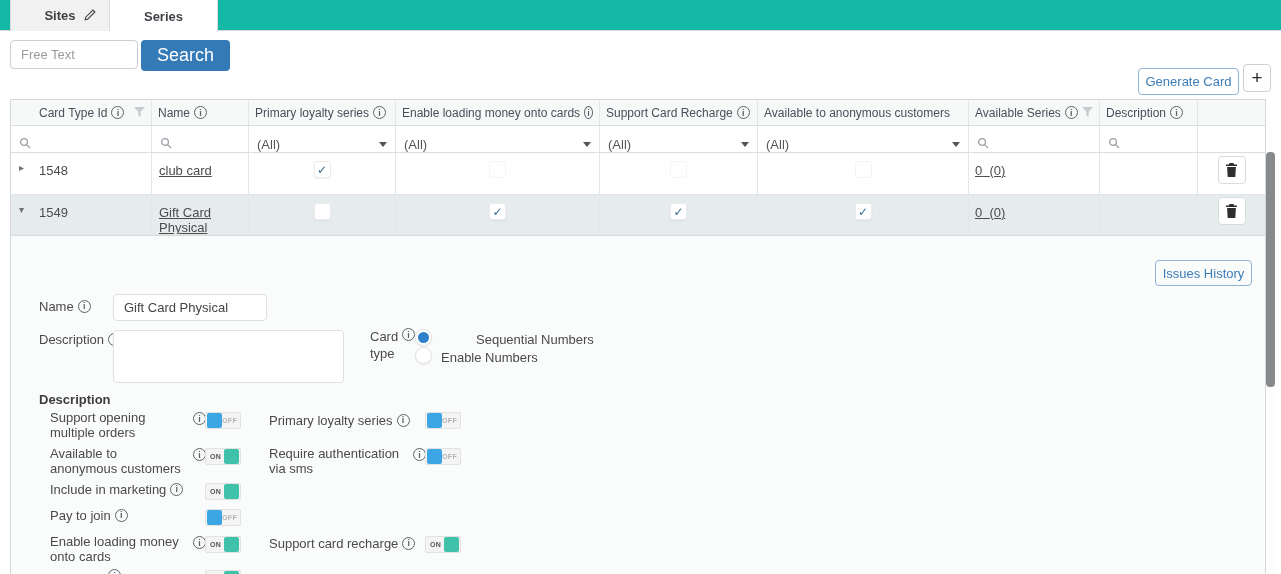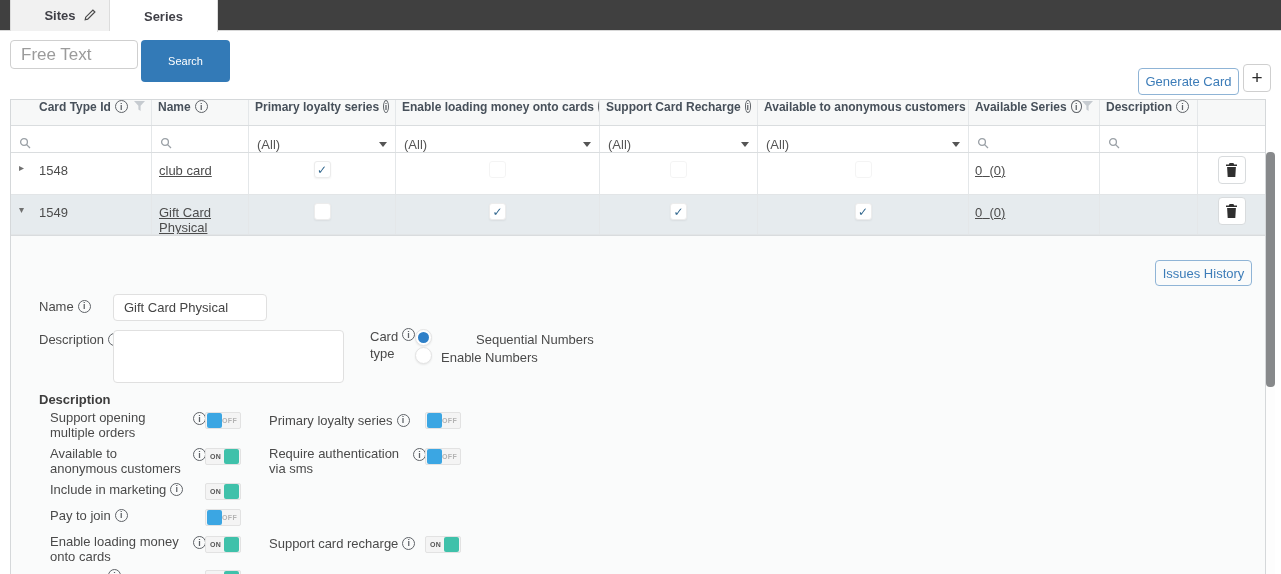--- a/index.html
+++ b/index.html
@@ -1,49 +1,49 @@
 <!DOCTYPE html>
 <html><head>
 <meta charset="utf-8">
 <style>
   * { margin:0; padding:0; box-sizing:border-box; }
   html,body { width:1281px; height:574px; overflow:hidden; background:#fff;
     font-family:"Liberation Sans","DejaVu Sans",sans-serif; font-size:13px; color:#4a4a4a; }
   .screen { position:relative; width:1281px; height:574px; background:#fff; overflow:hidden; }
 
   
-  .tabbar { position:absolute; left:0; top:0; width:1281px; height:31px; background:#404040; border-bottom:1px solid #d8d8d8; }
+  .tabbar { position:absolute; left:0; top:0; width:1281px; height:31px; background:#14b8a6; border-bottom:1px solid #d8d8d8; }
   .tab { position:absolute; top:0; height:31px; display:flex; align-items:center; justify-content:center;
          font-weight:bold; color:#3f3f46; font-size:13px; cursor:pointer; }
   .tab-sites { left:10px; width:100px; background:#f1f1f1; border-left:1px solid #dcdcdc; border-right:1px solid #dcdcdc; }
   .tab-sites .pencil { position:absolute; right:12px; top:8px; }
   .tab-series { left:110px; width:108px; height:32px; background:#fff; border-right:1px solid #dcdcdc; z-index:2; }
 
   
   .free-text { position:absolute; left:10px; top:40px; width:128px; height:29px; border:1px solid #cfcfcf;
-               border-radius:4px; padding:0 10px; font-size:17px; color:#444; background:#fff; outline:none;
+               border-radius:4px; padding:0 10px; font-size:13px; color:#444; background:#fff; outline:none;
                font-family:"Liberation Sans","DejaVu Sans",sans-serif; }
   .free-text::placeholder { color:#9b9b9b; }
-  .btn-search { position:absolute; left:141px; top:40px; width:89px; height:42px; background:#337ab7; color:#fff;
-                border:none; border-radius:4px; font-size:11px; cursor:pointer; font-family:inherit; }
+  .btn-search { position:absolute; left:141px; top:40px; width:89px; height:31px; background:#337ab7; color:#fff;
+                border:none; border-radius:4px; font-size:18px; cursor:pointer; font-family:inherit; }
 
   
   .btn-generate { position:absolute; left:1138px; top:68px; width:101px; height:27px; background:#fff;
                   border:1px solid #8fb4d6; border-radius:4px; color:#3c7cb8; font-size:13px; cursor:pointer; font-family:inherit; }
   .btn-plus { position:absolute; left:1243px; top:64px; width:28px; height:28px; background:#fff; border:1px solid #cfcfcf;
               border-radius:4px; color:#2b2b2b; font-size:19px; line-height:24px; cursor:pointer; font-family:inherit; }
 
   
   .grid { position:absolute; left:10px; top:99px; width:1256px; border:1px solid #d5d8da; border-bottom:none; background:#fff; }
   .grow { display:grid; grid-template-columns:141px 97px 147px 204px 158px 211px 131px 98px 67px; }
   .gcell { border-right:1px solid #e4e7e9; position:relative; overflow:hidden; }
   .gcell:last-child { border-right:none; }
 
   .ghead { height:26px; background:#f7f8f8; border-bottom:1px solid #dadddf; }
-  .ghead .gcell { display:flex; align-items:flex-start; padding:0 6px; font-weight:bold; font-size:12px; color:#47505a; white-space:nowrap; }
+  .ghead .gcell { display:flex; align-items:center; padding:0 6px; font-weight:normal; font-size:12px; color:#47505a; white-space:nowrap; }
   .ghead .gcell.first { padding-left:28px; }
   .ghead .funnel { margin-left:auto; }
 
   .gfilter { height:27px; background:#fff; border-bottom:1px solid #dadddf; }
   .gfilter .gcell { display:flex; align-items:flex-end; padding:0 8px; }
   .gfilter .sel { display:flex; align-items:center; width:100%; color:#555; font-size:13px; cursor:pointer; }
   .gfilter .caret { margin-left:auto; width:0; height:0; border-left:4px solid transparent; border-right:4px solid transparent; border-top:5px solid #555; }
 
   .gr { background:#fff; border-bottom:1px solid #e2e5e7; }
   .gr1 { height:42px; }

